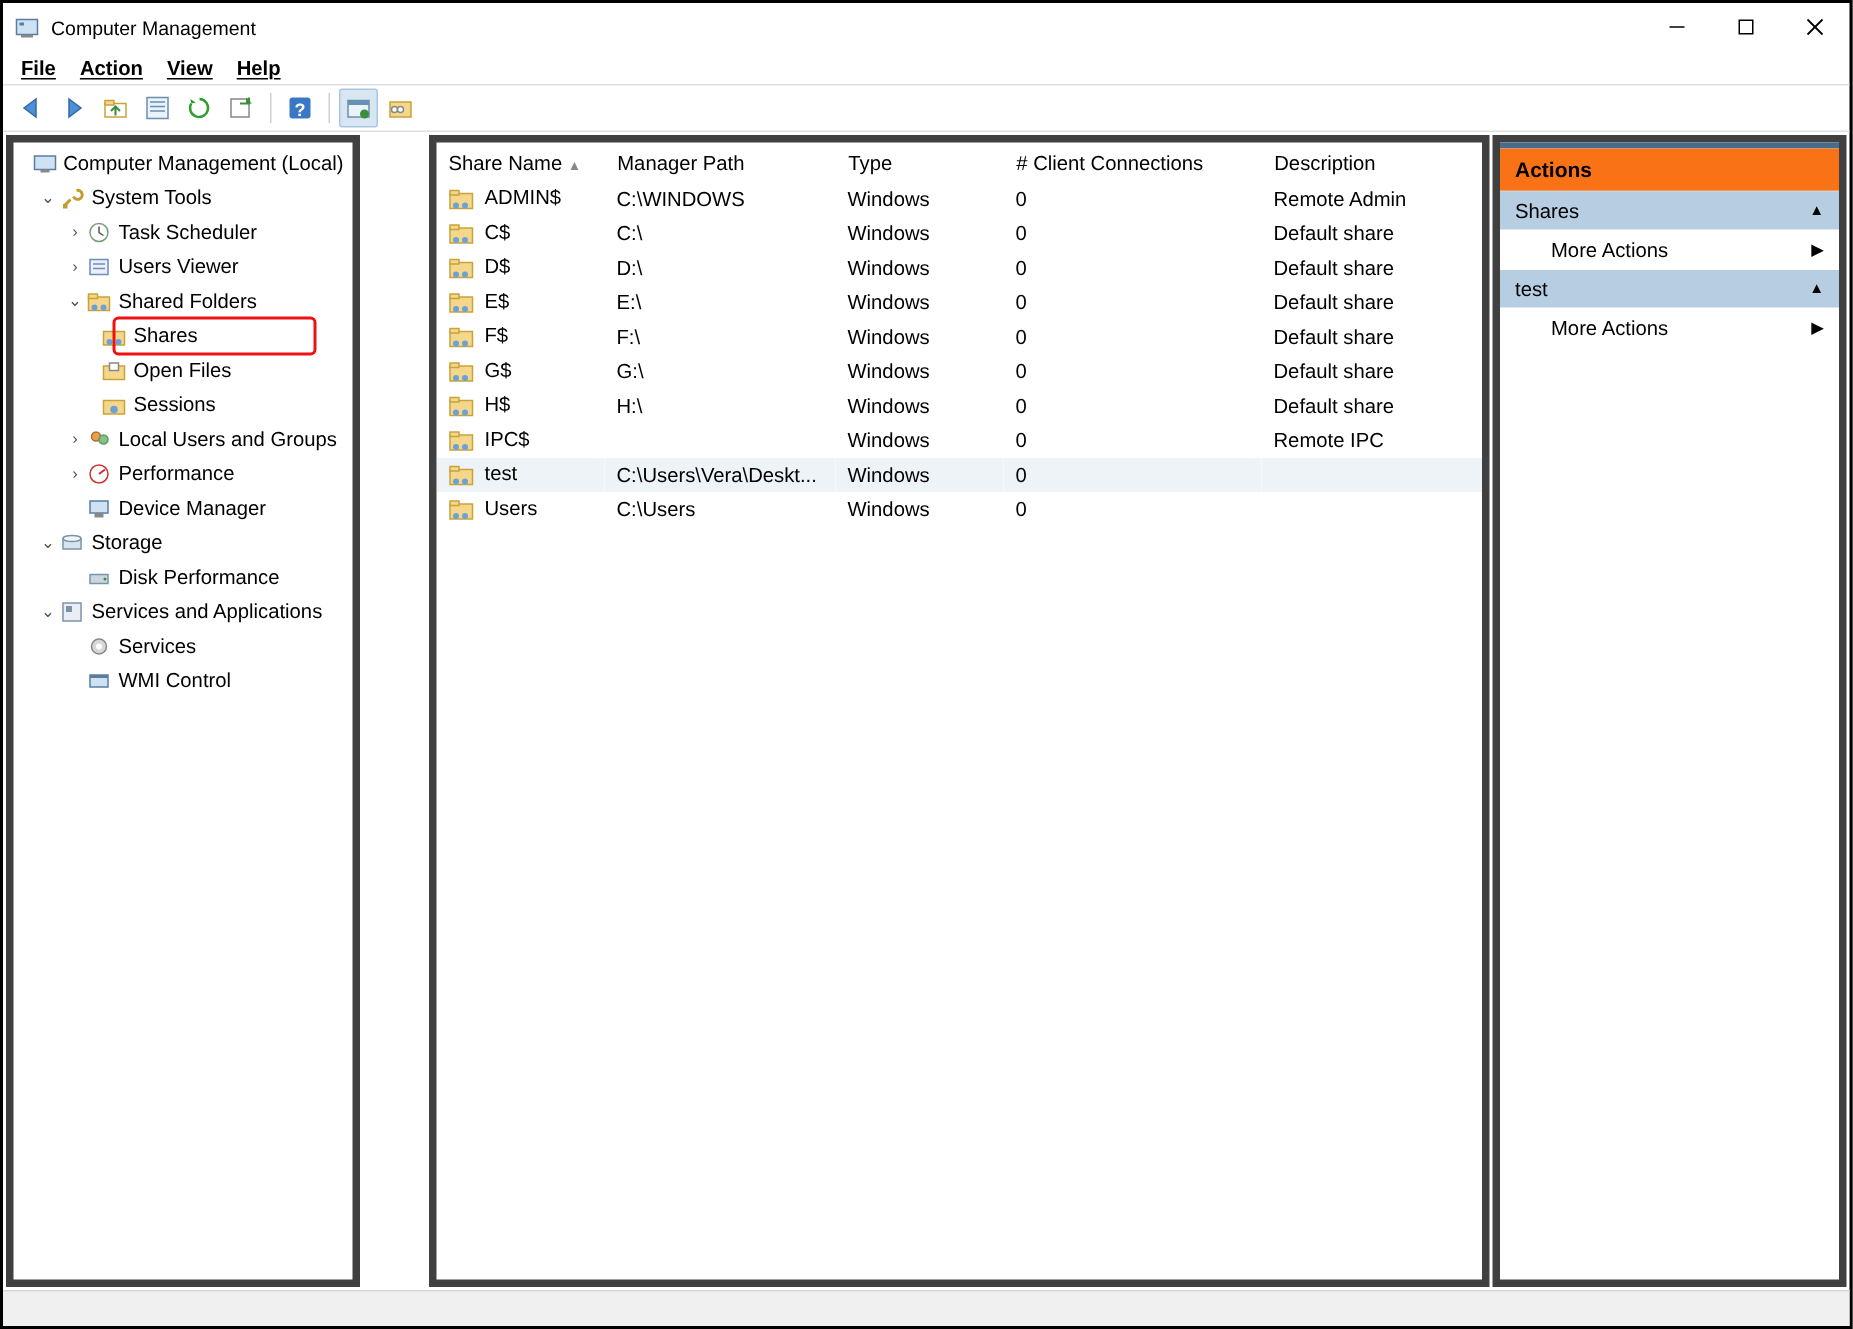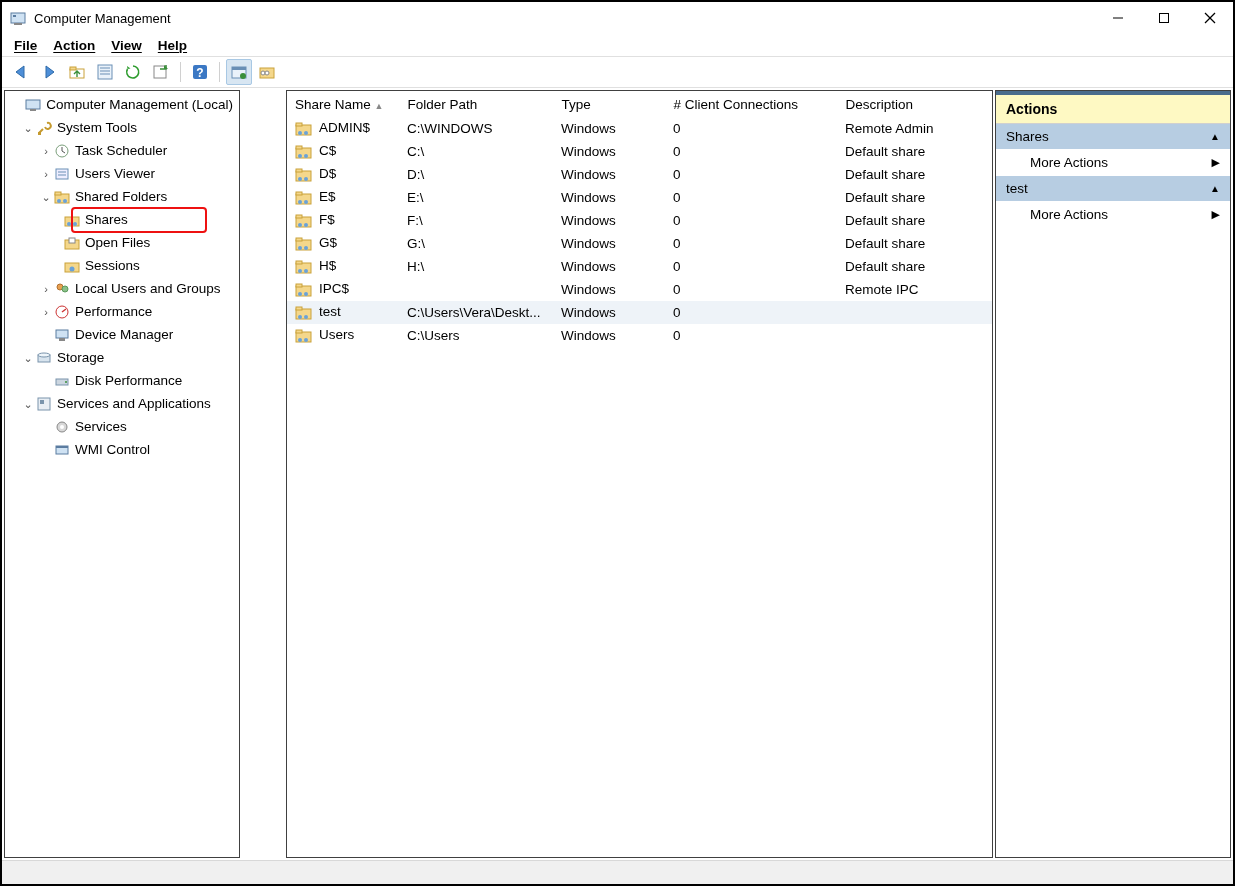--- a/index.html
+++ b/index.html
@@ -20,21 +20,21 @@
 
   
   .toolbar-wrap { border-top:1px solid #e0e0e0; border-bottom:1px solid #e0e0e0; padding:2px 6px; height:32px; display:flex; align-items:center; }
   .toolbar { display:flex; align-items:center; gap:2px; }
   .tbtn { width:26px; height:26px; display:flex; align-items:center; justify-content:center; border:1px solid transparent; border-radius:2px; }
   .tsep { width:1px; height:20px; background:#d0d0d0; margin:0 4px; }
   svg { display:block; }
 
   
   .main { flex:1; display:flex; overflow:hidden; padding:2px; gap:2px; }
-  .panel { border:1px solid #404040; background:#fff; }
+  .panel { border:5px solid #404040; background:#fff; }
   .tree-panel { width:236px; overflow:auto; padding:2px 0; }
   .list-panel { flex:1; overflow:auto;margin-left:44px; }
   .actions-panel { width:236px; display:flex; flex-direction:column; }
 
   
   .tree { font-size:13.5px; line-height:22px; }
   .tree-row { display:flex; align-items:center; height:23px; white-space:nowrap; padding-right:6px; cursor:default; }
   .tree-row .exp { width:14px; text-align:center; color:#555; font-size:11px; cursor:pointer; user-select:none; }
   .tree-row .node-icon { width:18px; height:18px; display:flex; align-items:center; justify-content:center; margin-right:4px; }
   .indent-0 { padding-left:6px; }
@@ -46,21 +46,21 @@
 
   
   table.shares { width:100%; border-collapse:collapse; table-layout:fixed; font-size:13.5px; }
   table.shares th { text-align:left; font-weight:400; padding:4px 8px; border-right:1px solid transparent; height:26px; color:#000; cursor:default; white-space:nowrap; overflow:hidden; }
   table.shares td { padding:2px 8px; border:none; height:23px; white-space:nowrap; overflow:hidden; text-overflow:ellipsis; cursor:default; }
   tr.row.selected { background:#eef3f8; }
   .cell-icon { width:18px; height:16px; display:inline-flex; vertical-align:middle; margin-right:6px; }
 
   
   .actions-header-bar { height:4px; background:#4a6c8c; }
-  .actions-title { font-weight:600; font-size:14px; padding:6px 10px; border-bottom:1px solid #d0d0d0; background:#fef9c3; }
+  .actions-title { font-weight:600; font-size:14px; padding:6px 10px; border-bottom:1px solid #d0d0d0; background:#f97316; }
   .action-group-header { background:#b7cde2; padding:5px 10px; font-size:13.5px; display:flex; justify-content:space-between; align-items:center; cursor:default; }
   .action-group-header .tri { font-size:10px; }
   .action-item { padding:6px 10px 6px 34px; font-size:13.5px; display:flex; justify-content:space-between; align-items:center; cursor:default; }
   .action-item .chev { font-size:11px; color:#000; }
 
   
   .statusbar { height:24px; background:#f0f0f0; border-top:1px solid #d8d8d8; }
 </style>
 </head>
 <body>
@@ -360,21 +360,21 @@
         <colgroup>
           <col style="width:112px">
             <col style="width:154px">
             <col style="width:112px">
             <col style="width:172px">
             <col>
         </colgroup>
         <thead>
           <tr>
             <th><span>Share Name</span> <span style="color:#888;font-size:9px">▲</span></th>
-            <th>Folder Path</th>
+            <th>Manager Path</th>
             <th>Type</th>
             <th># Client Connections</th>
             <th>Description</th>
           </tr>
         </thead>
         <tbody id="shares-body">
             <tr class="row">
               <td><span class="cell-icon">
                   <svg width="18" height="16">
                     <rect x="1" y="4" width="15" height="10" fill="#f4d78b" stroke="#caa23a"></rect>

